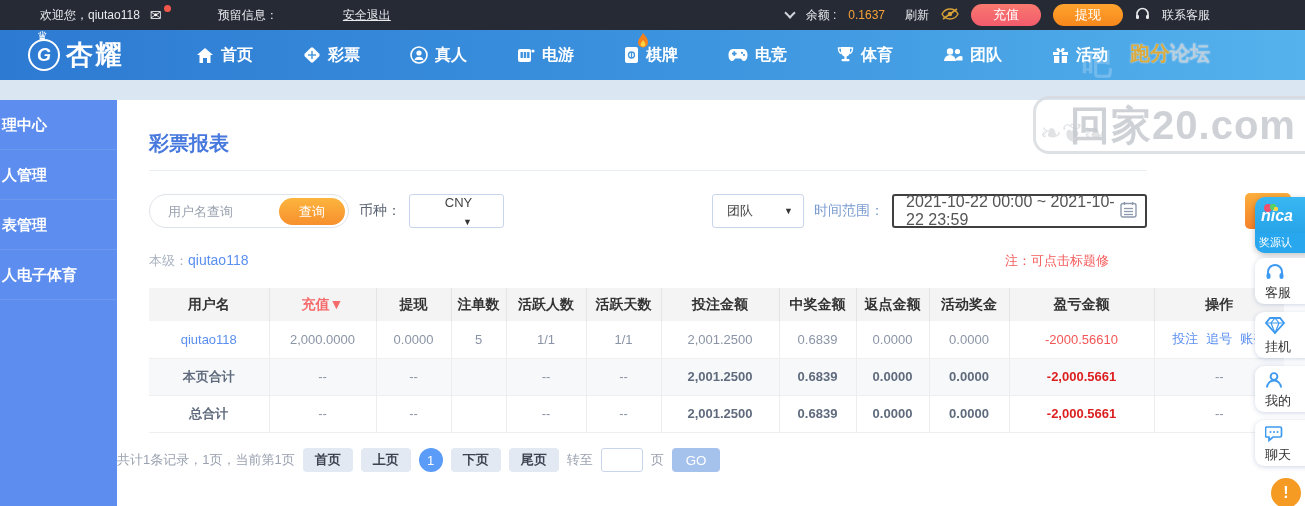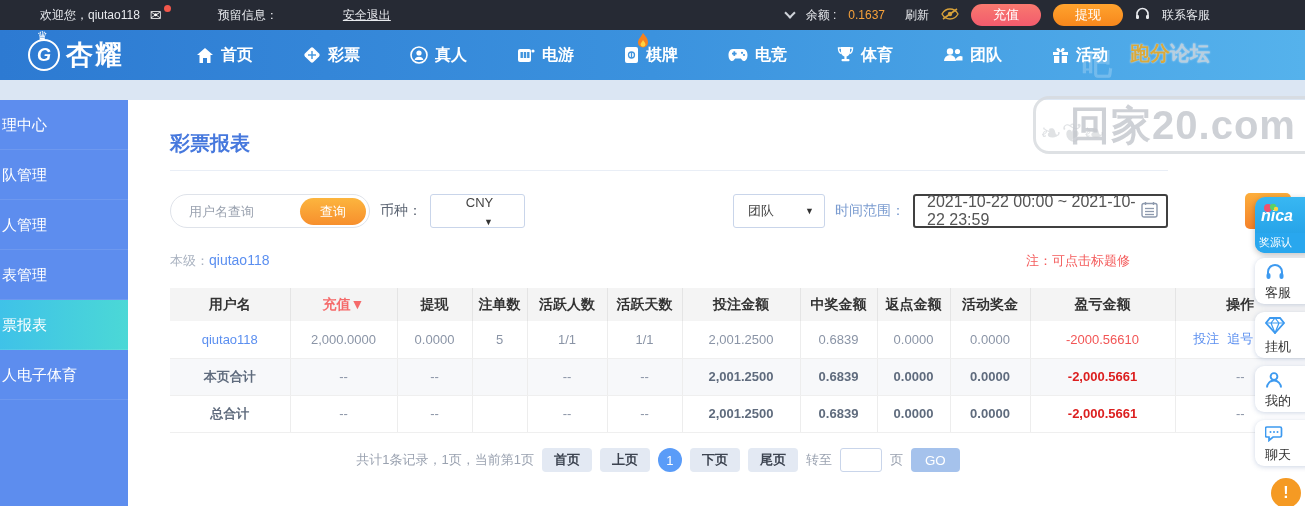--- a/index.html
+++ b/index.html
@@ -36,25 +36,25 @@
   .brand-name { font-size:27px; font-weight:bold; letter-spacing:2px; }
   .nav-menu { display:flex; align-items:center; gap:50px; margin-left:38px; }
   .nav-item { display:flex; align-items:center; gap:7px; font-size:16px; font-weight:bold; cursor:pointer; position:relative; }
   .nav-item svg { display:block; }
   .flame { position:absolute; top:-12px; left:12px; }
 
   
   .band { position:absolute; top:80px; left:0; width:100%; height:20px; background:#dbe6f3; }
   .sidebar { position:absolute; top:100px; left:0; width:128px; height:406px; background:#5d8dee; overflow:hidden; }
   .side-item { height:50px; line-height:50px; color:#fff; font-size:15px; padding-left:2px; cursor:pointer;
-               border-bottom:1px solid rgba(255,255,255,0.10); white-space:nowrap; }
+               border-bottom:1px solid rgba(255,255,255,0.10); white-space:nowrap;font-weight:bold; }
   .side-item.active { background:linear-gradient(90deg,#3fc2e8,#4bd8d6); }
 
   
-  .content { position:absolute; top:100px; left:138px; width:1040px; height:406px; background:#fff; }
+  .content { position:absolute; top:100px; left:117px; width:1040px; height:406px; background:#fff; }
   .page-title { position:absolute; top:30px; left:32px; font-size:20px; font-weight:bold; color:#4678dd; }
   .title-divider { position:absolute; top:70px; left:32px; right:10px; height:1px; background:#e9eef6; }
 
   .filters { position:absolute; top:93px; left:32px; right:10px; height:36px; display:flex; align-items:center; }
   .search-pill { position:relative; width:200px; height:34px; border:1px solid #dfe3ea; border-radius:17px; }
   .search-pill input { position:absolute; left:18px; top:0; width:110px; height:32px; border:none; outline:none;
                        font-size:13px; color:#555; background:transparent; }
   .search-pill input::placeholder { color:#9aa2af; }
   .search-btn { position:absolute; right:3px; top:3px; height:27px; width:66px; border:none; border-radius:14px;
                 background:linear-gradient(180deg,#fcb53e,#f78f2d); color:#fff; font-size:13px; cursor:pointer; }
@@ -83,21 +83,21 @@
                      border-right:1px solid #ededed; border-bottom:1px solid #efefef; }
   .report-table td:last-child { border-right:none; }
   .report-table tr.summary td { background:#f7f8fa; }
   .report-table tr.summary2 td { background:#fff; }
   .report-table td.strong { color:#5f6b7d; font-weight:bold; }
   .report-table td.neg { color:#f25555; }
   .report-table td.neg-bold { color:#dc1f1f; font-weight:bold; }
   .report-table td a { color:#5b8ff0; text-decoration:none; margin:0 4px; cursor:pointer; }
 
   
-  .pager { position:absolute; top:348px; left:0; width:100%; display:flex; align-items:center; justify-content:center;
+  .pager { position:absolute; top:348px; left:0; width:100%; display:flex; align-items:center; justify-content:flex-start;
            gap:8px; font-size:13px; color:#9aa2b0; }
   .pg-btn { background:#e3e9f3; color:#3c4350; font-weight:bold; border:none; height:24px; padding:0 12px;
             border-radius:4px; font-size:13px; cursor:pointer; }
   .pg-cur { width:24px; height:24px; border-radius:50%; background:#5a9cf8; color:#fff; display:flex;
             align-items:center; justify-content:center; font-size:13px; }
   .pg-input { width:42px; height:24px; border:1px solid #c9d5ea; border-radius:3px; outline:none; }
   .pg-go { background:#a5c2ec; color:#fff; border:none; height:24px; padding:0 14px; border-radius:4px; cursor:pointer; }
 
   
   .wm { position:absolute; pointer-events:none; z-index:6; }
@@ -264,24 +264,22 @@
           </svg>
         <span>活动</span>
       </div>
     </div>
   </div>
 
   <div class="band"></div>
 
   <div class="sidebar">
     <div class="side-item">理中心</div>
-    <div class="side-item">队管理</div>
     <div class="side-item">人管理</div>
     <div class="side-item">表管理</div>
-    <div class="side-item active">票报表</div>
     <div class="side-item">人电子体育</div>
   </div>
 
   <div class="content">
     <div class="page-title">彩票报表</div>
     <div class="title-divider"></div>
 
     <div class="filters">
       <div class="search-pill">
         <input placeholder="用户名查询" style="">

